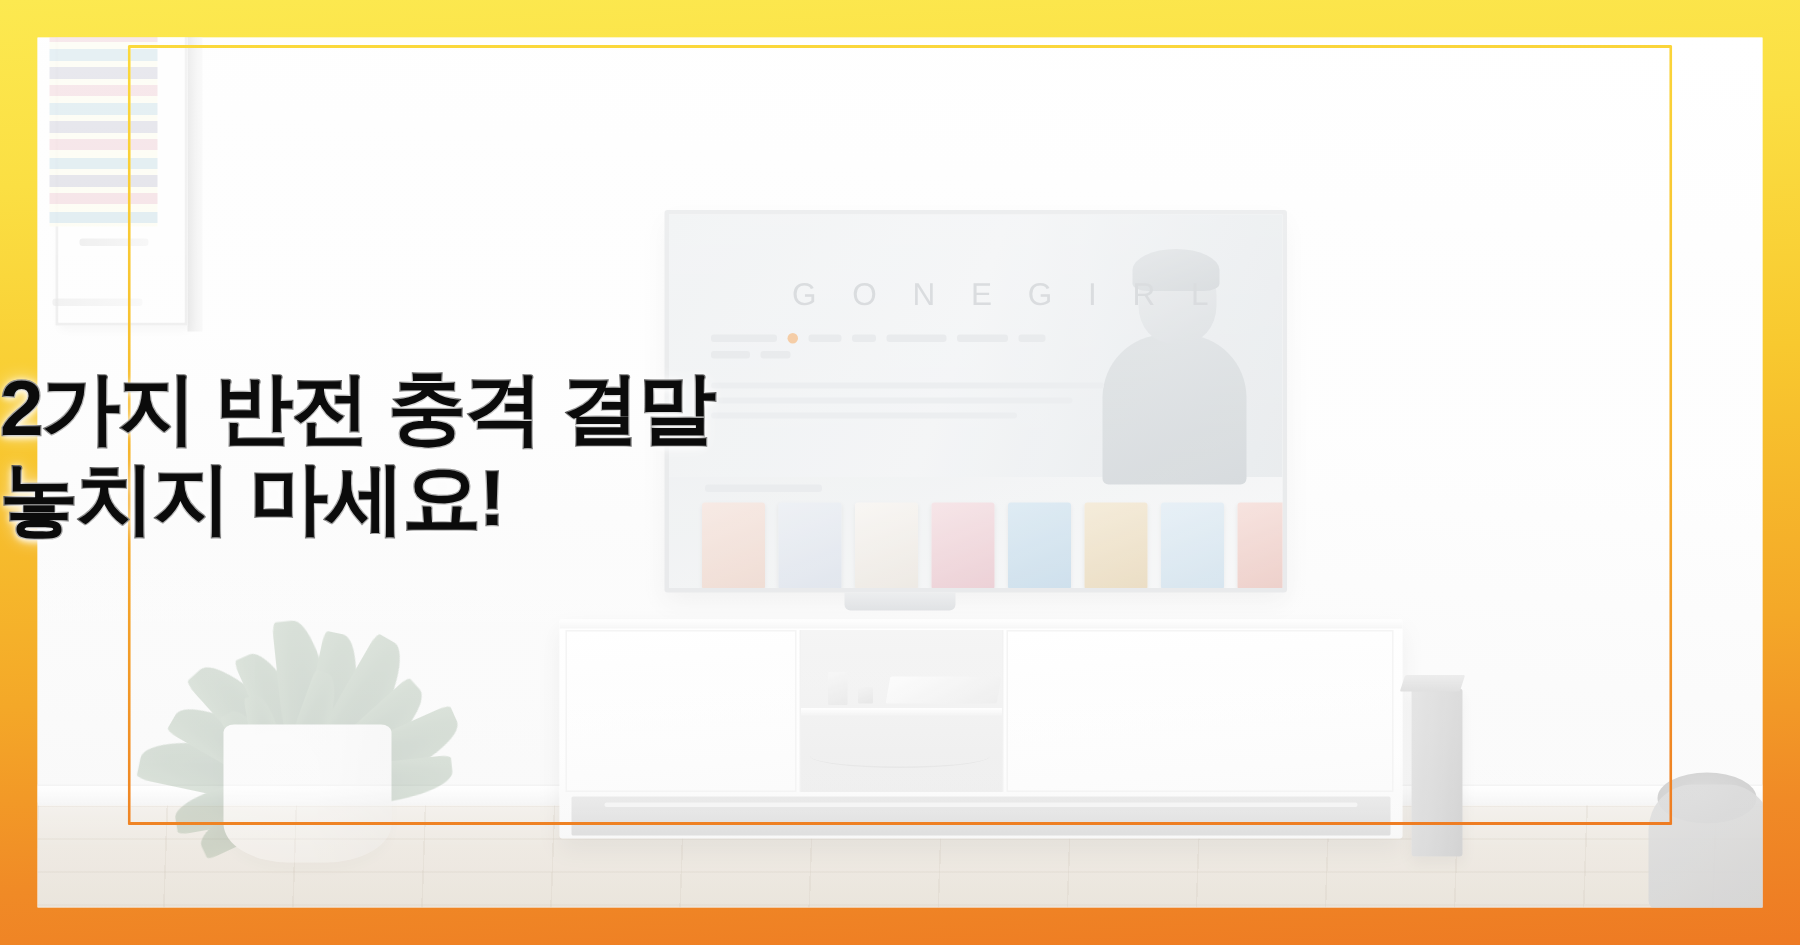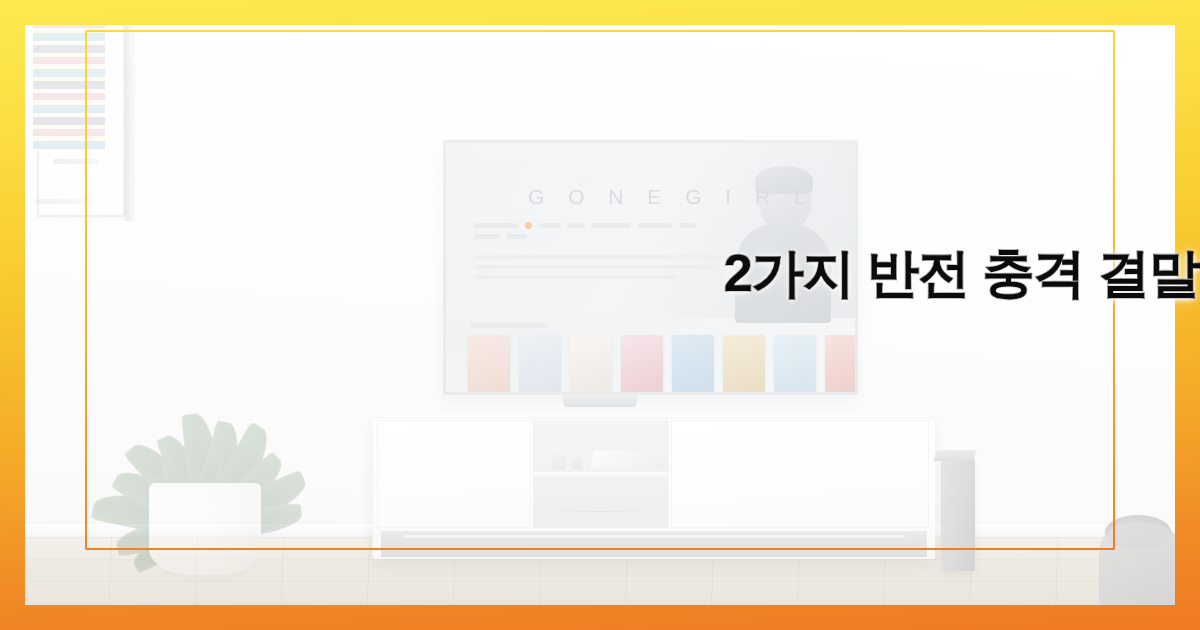--- a/index.html
+++ b/index.html
@@ -275,21 +275,21 @@
       linear-gradient(#fff,#fff) padding-box,
       linear-gradient(178deg,#FBD93C 0%,#F7BE2E 40%,#F29A27 75%,#EE7C23 100%) border-box;
     -webkit-mask:linear-gradient(#000 0 0) content-box exclude, linear-gradient(#000 0 0);
     mask:linear-gradient(#000 0 0) content-box exclude, linear-gradient(#000 0 0);
     pointer-events:none;
   }
 
   
   #headline {
     position:absolute; left:0; right:0; top:243px;
-    text-align:right;
+    text-align:left;
     pointer-events:none;
   }
   #headline .line {
     display:block;
     font-family:"Liberation Sans", sans-serif;
     font-weight:700;
     font-size:52px;
     line-height:60px;
     letter-spacing:-1px;
     color:#0b0b0b;
@@ -414,15 +414,16 @@
       <div class="ottoman"></div>
 
       <div class="wash"></div>
     </div>
   </div>
 
   <div id="innerline"></div>
 
   <div id="headline">
     <span class="line">2가지 반전 충격 결말</span>
+    <span class="line">놓치지 마세요!</span>
   </div>
 
 </div>
 
 </body></html>

